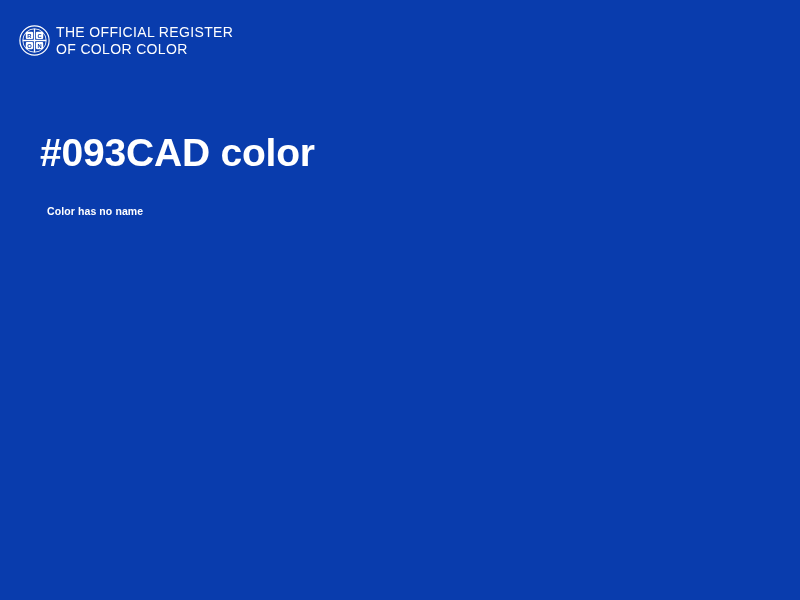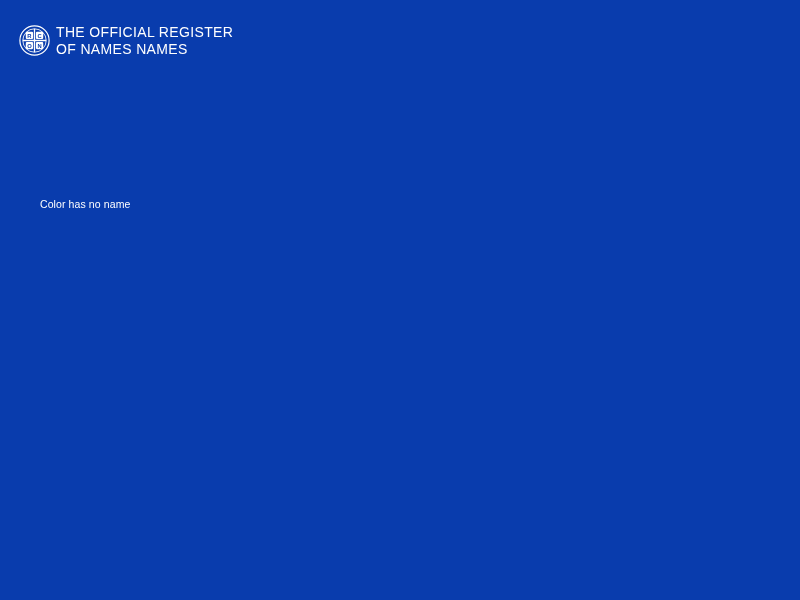--- a/index.html
+++ b/index.html
@@ -82,24 +82,24 @@
     font-weight: 700;
     letter-spacing: -0.2px;
     line-height: 1.18;
     white-space: nowrap;
   }
 
   .color-subtitle {
     position: absolute;
     left: 40px;
     top: 198px;
-    margin: 0;
+    margin: 7px;
     color: #ffffff;
     font-size: 10.5px;
-    font-weight: 400;
+    font-weight: 700;
     letter-spacing: 0.1px;
     line-height: 1.3;
     white-space: nowrap;
   }
 
   .swatch-field {
     position: absolute;
     left: 0;
     top: 0;
     width: 800px;
@@ -129,23 +129,24 @@
           <rect x="33.8" y="33.8" width="14.6" height="14.6" rx="2.2" fill="#ffffff"></rect>
           <text x="20.9" y="25.4" text-anchor="middle" font-family="'Liberation Sans', sans-serif" font-size="11.6" font-weight="700" fill="#093CAD">R</text>
           <text x="41.1" y="25.4" text-anchor="middle" font-family="'Liberation Sans', sans-serif" font-size="11.6" font-weight="700" fill="#093CAD">C</text>
           <text x="20.9" y="45.6" text-anchor="middle" font-family="'Liberation Sans', sans-serif" font-size="11.6" font-weight="700" fill="#093CAD">O</text>
           <text x="41.1" y="45.6" text-anchor="middle" font-family="'Liberation Sans', sans-serif" font-size="11.6" font-weight="700" fill="#093CAD">N</text>
         </svg>
       </span>
 
       <span class="brand-wordmark">
         <span>THE OFFICIAL REGISTER</span>
-        <span>OF NAMES NAMES</span>
+        <span>OF COLOR COLOR</span>
       </span>
 
     </a>
   </header>
 
   <main class="main">
+    <h1 class="color-title">#093CAD color</h1>
     <p class="color-subtitle">Color has no name</p>
   </main>
 
 </div>
 
 </body></html>

